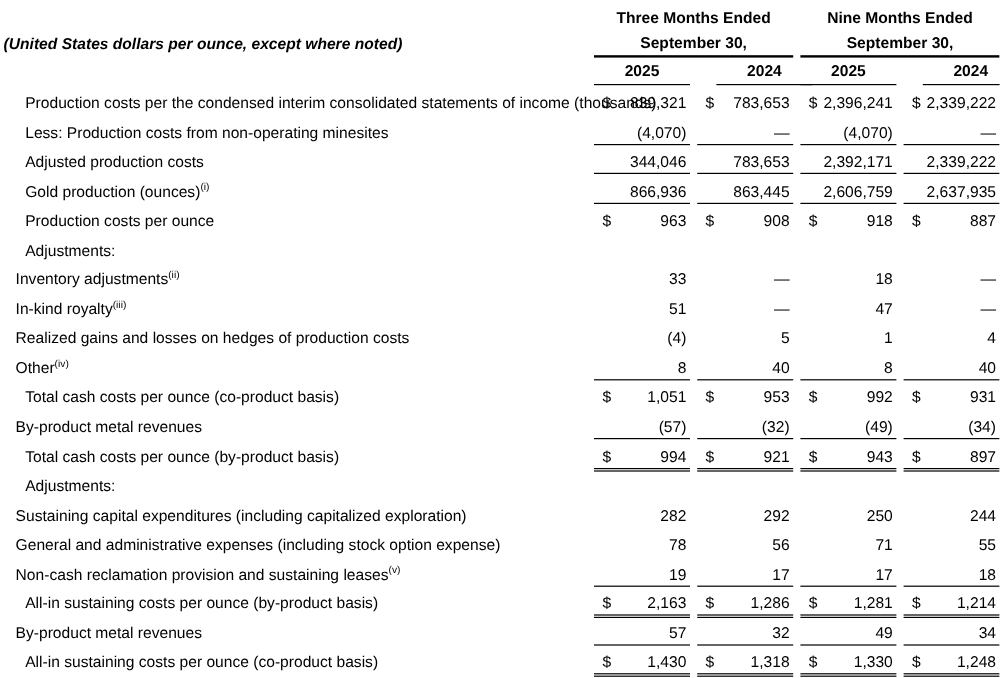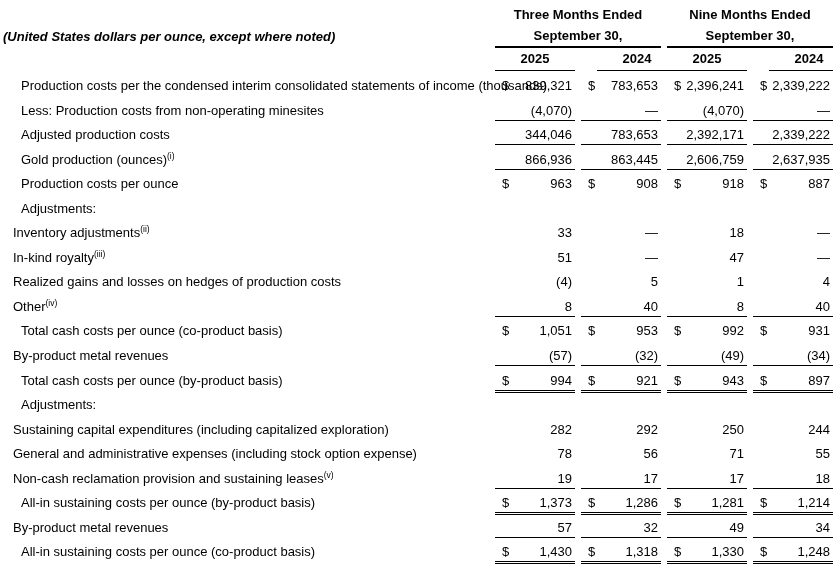--- a/index.html
+++ b/index.html
@@ -350,21 +350,21 @@
           <span class="num">17</span>
         </div>
         <div class="cell value u-single">
           <span class="num">18</span>
         </div>
       </div>
       <div class="row">
         <div class="cell label"><span>All-in sustaining costs per ounce (by-product basis)</span></div>
         <div class="cell value u-double">
           <span class="cur">$</span>
-          <span class="num">1,373</span>
+          <span class="num">2,163</span>
         </div>
         <div class="cell value u-double">
           <span class="cur">$</span>
           <span class="num">1,286</span>
         </div>
         <div class="cell value u-double">
           <span class="cur">$</span>
           <span class="num">1,281</span>
         </div>
         <div class="cell value u-double">

